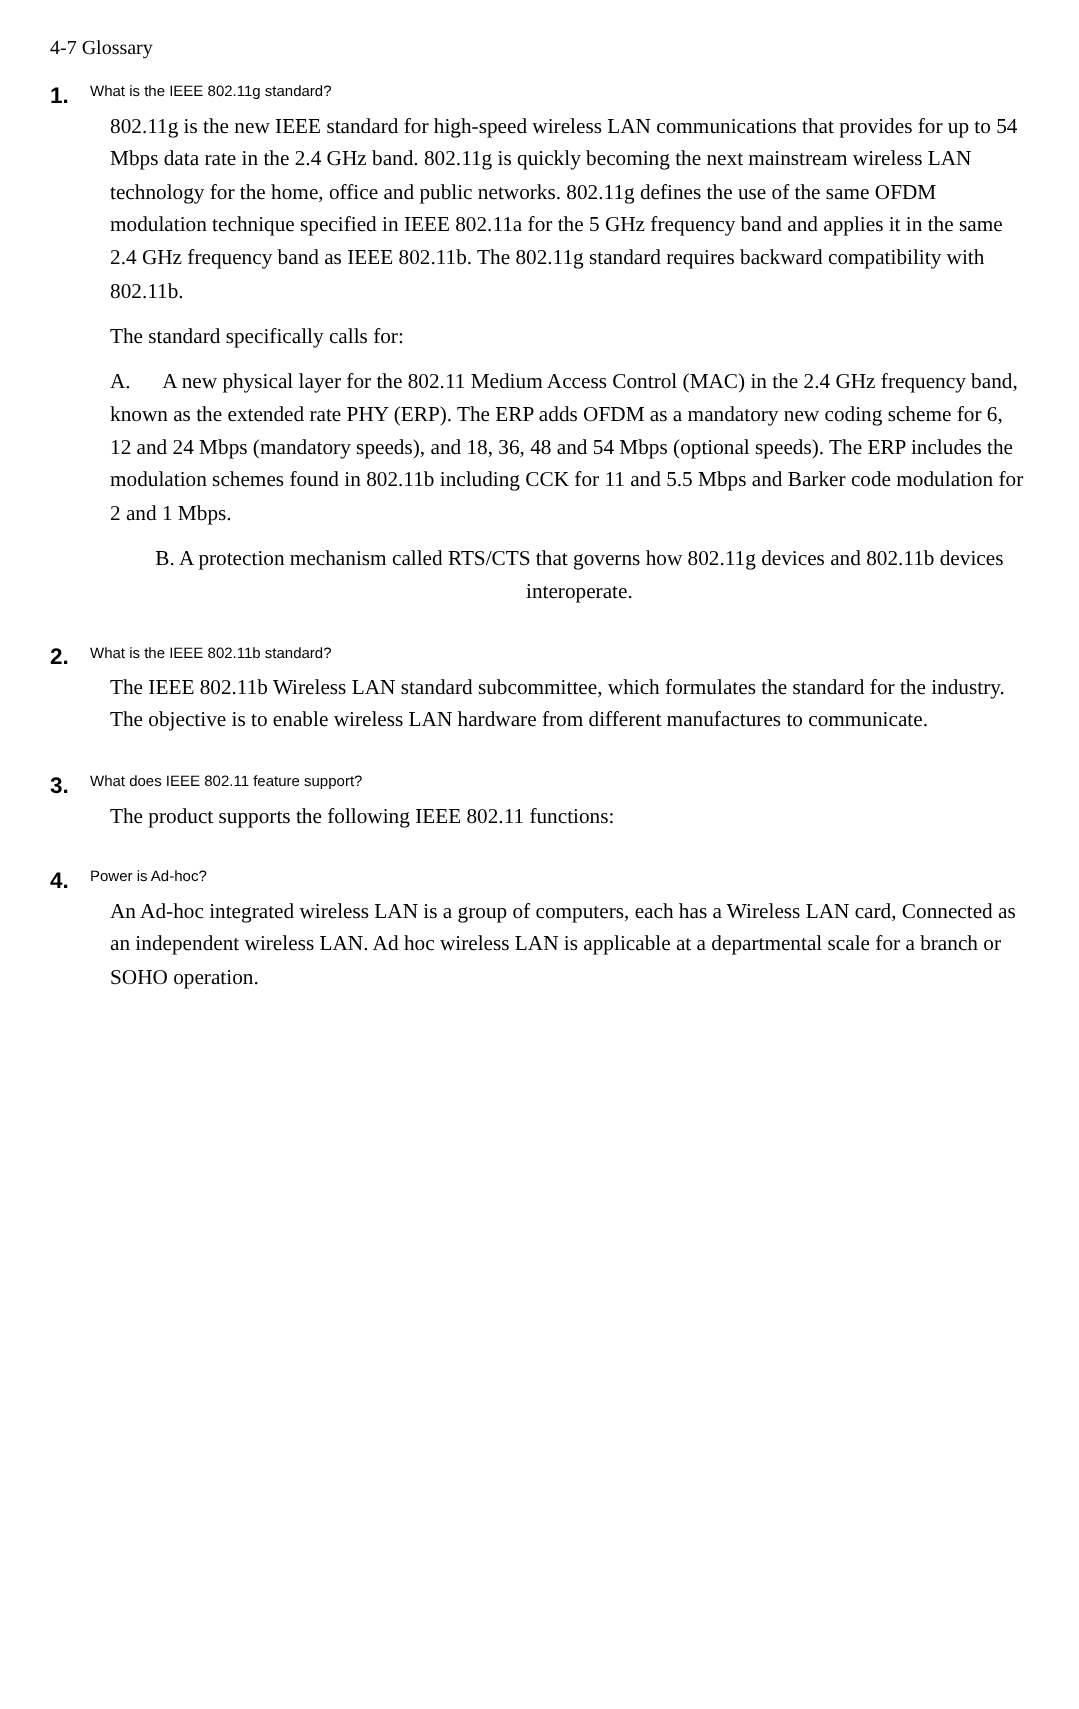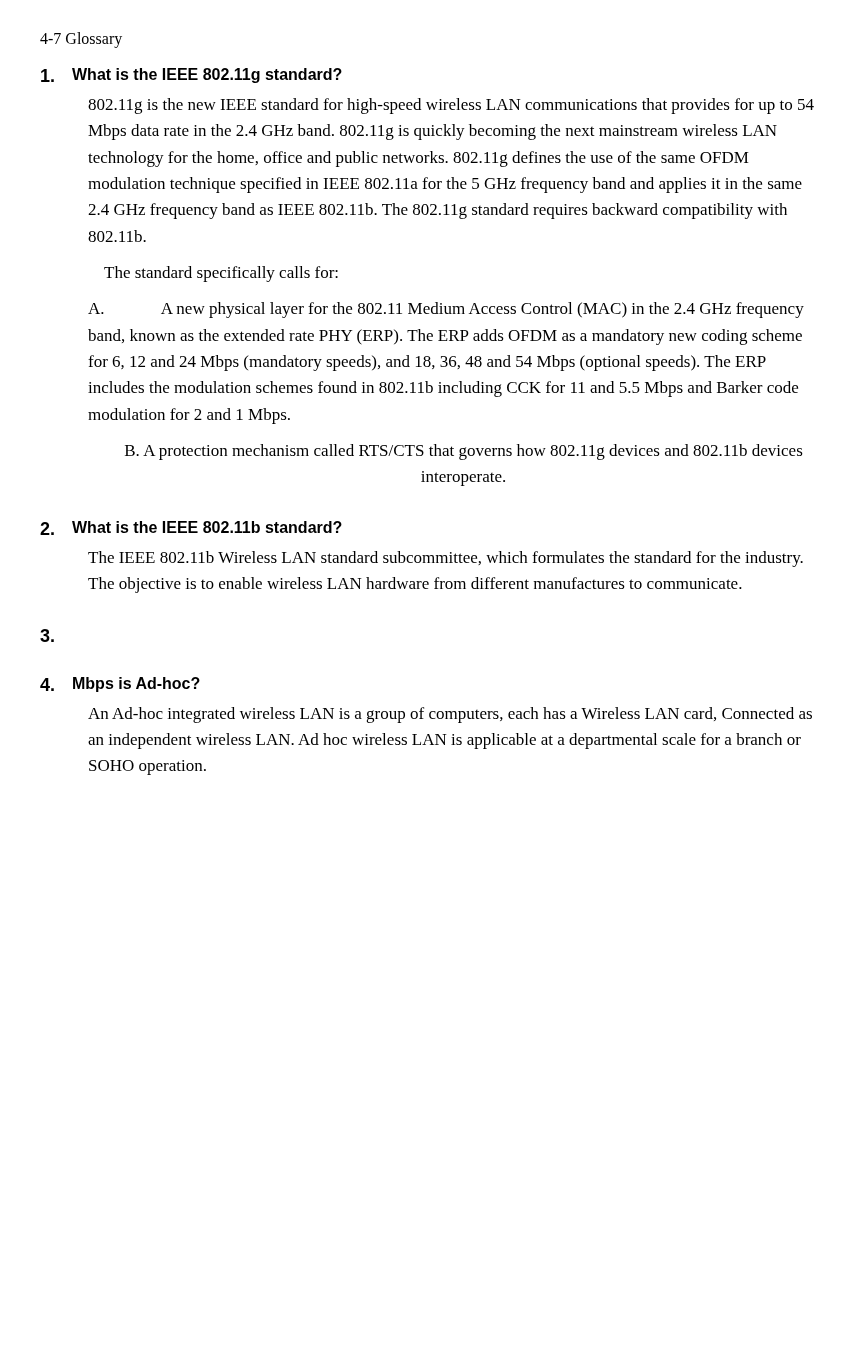--- a/index.html
+++ b/index.html
@@ -13,42 +13,42 @@
       font-size: 16px;
       color: #000000;
       width: 863px;
       min-height: 1367px;
       padding: 30px 40px 40px 40px;
     }
     .section {
       margin-bottom: 28px;
     }
     .section-title {
-      font-size: 16px;
-      font-weight: bold;
+      font-size: 12px;
+      font-weight: normal;
       font-family: Arial, sans-serif;
       margin-bottom: 8px;
     }
     .section-body {
       margin-left: 48px;
       font-size: 17px;
       line-height: 1.55;
     }
     .section-body p {
       margin-bottom: 10px;
     }
     .standard-calls {
-      margin-left: 16px;
+      margin-left: 0px;
       margin-bottom: 6px;
     }
     .sub-item {
       margin-bottom: 10px;
     }
     .sub-item-content {
-      margin-left: 52px;
+      margin-left: 21px;
       line-height: 1.55;
       text-align: right;
     }
     ul.feature-list {
       margin-left: 28px;
       list-style-type: disc;
       line-height: 1.7;
     }
     ul.feature-list li {
       margin-bottom: 2px;
@@ -91,30 +91,32 @@
   </div>
   <div class="section-body">
     <p>The IEEE 802.11b Wireless LAN standard subcommittee, which formulates the standard for the industry. The objective is to enable wireless LAN hardware from different manufactures to communicate.</p>
   </div>
 </div>
 
 
 <div class="section">
   <div style="display:flex; align-items:flex-start;">
     <span style="min-width:32px; font-size:18px; font-weight:bold; font-family:Arial,sans-serif;">3.</span>
+    <span class="section-title">What does IEEE 802.11 feature support?</span>
   </div>
   <div class="section-body">
+    <p>The product supports the following IEEE 802.11 functions:</p>
   </div>
 </div>
 
 
 <div class="section">
   <div style="display:flex; align-items:flex-start;">
     <span style="min-width:32px; font-size:18px; font-weight:bold; font-family:Arial,sans-serif;">4.</span>
-    <span class="section-title">Mbps is Ad-hoc?</span>
+    <span class="section-title">Power is Ad-hoc?</span>
   </div>
   <div class="section-body">
     <p>An Ad-hoc integrated wireless LAN is a group of computers, each has a Wireless LAN card, Connected as an independent wireless LAN. Ad hoc wireless LAN is applicable at a departmental scale for a branch or SOHO operation.</p>
   </div>
 </div>
 
 
 
 
 </body></html>

